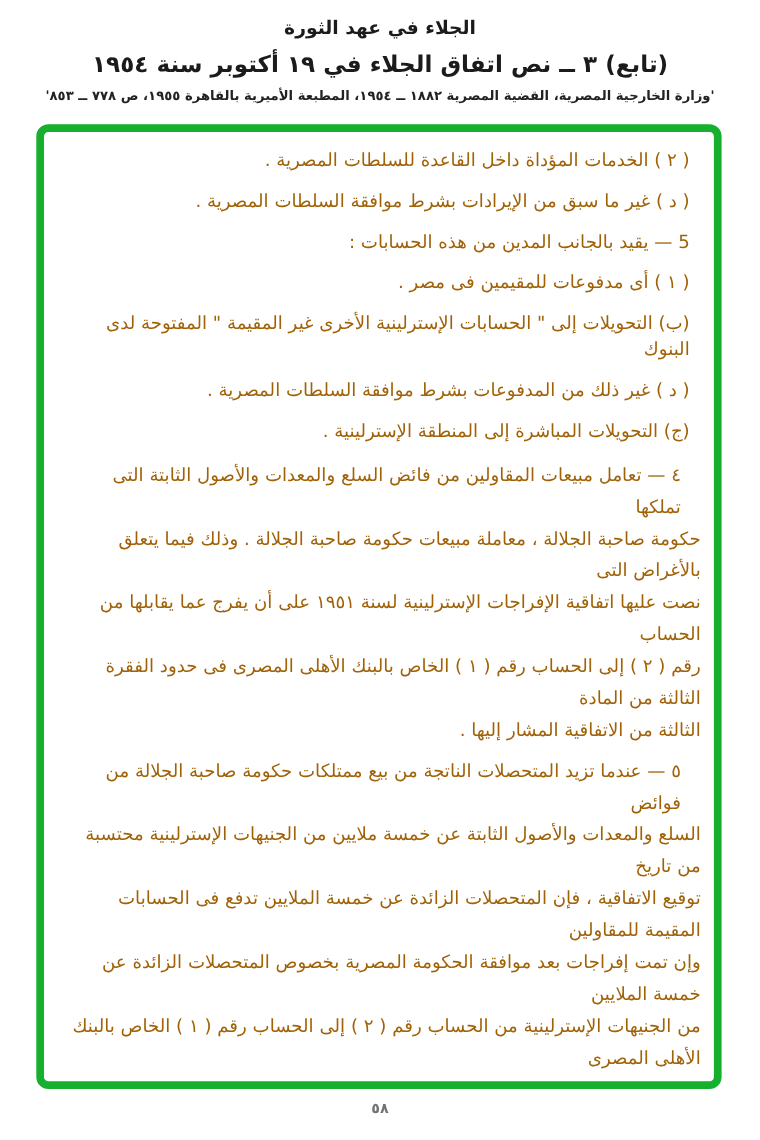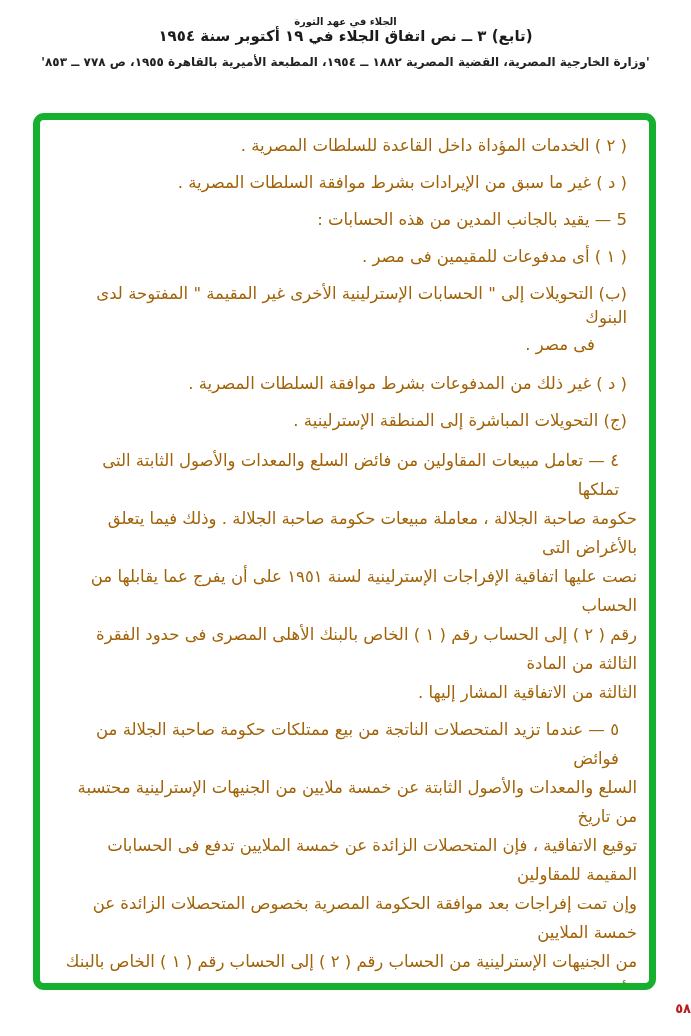--- a/index.html
+++ b/index.html
@@ -8,22 +8,22 @@
     background:#ffffff;
     font-family:"DejaVu Sans", sans-serif;
     color:#1b1b1b;
     position:relative;
     overflow:hidden;
   }
   .page { position:absolute; inset:0; }
 
   
   .header { position:absolute; top:16px; left:0; right:0; text-align:center; direction:rtl; }
-  .doc-title { font-size:10px; font-weight:bold; letter-spacing:0.2px; }
-  .doc-subtitle { font-size:15px; font-weight:bold; }
+  .doc-title { font-size:17px; font-weight:bold; letter-spacing:0.2px; }
+  .doc-subtitle { font-size:21px; font-weight:bold; margin-top:10px; }
   .doc-citation { font-size:12px; font-weight:bold; margin-top:10px; color:#222; }
 
   
   .green-box {
     position:absolute; left:33px; top:113px;
     width:623px; height:877px;
     box-sizing:border-box;
     border:7px solid #17b02e;
     border-radius:11px;
     background:transparent;
@@ -45,21 +45,21 @@
   .row .wrap { line-height:29px; padding-right:32px; }
   .clause-gap { margin-top:2px; }
   .para { margin-bottom:8px; }
   .para .ln { line-height:29px; }
   .para .ln.first { padding-right:18px; }
   .mt7 { margin-top:11px; }
 
   
   .footer {
     position:absolute; top:1001px; left:0; right:0;
-    text-align:right; font-size:13px; font-weight:bold; color:#b91c1c;
+    text-align:center; font-size:13px; font-weight:bold; color:#737373;
   }
 </style>
 </head>
 <body>
 
 <div class="page">
 
   <div class="header">
     <div class="doc-title">الجلاء في عهد الثورة</div>
     <div class="doc-subtitle">(تابع) ٣ ــ نص اتفاق الجلاء في ١٩ أكتوبر سنة ١٩٥٤</div>
@@ -73,21 +73,20 @@
     <div class="row">( ٢ ) الخدمات المؤداة داخل القاعدة للسلطات المصرية .</div>
 
     <div class="row">( د ) غير ما سبق من الإيرادات بشرط موافقة السلطات المصرية .</div>
 
     <div class="row clause-gap">5 — يقيد بالجانب المدين من هذه الحسابات :</div>
 
     <div class="row">( ١ ) أى مدفوعات للمقيمين فى مصر .</div>
 
     <div class="row">
       <div>(ب) التحويلات إلى " الحسابات الإسترلينية الأخرى غير المقيمة " المفتوحة لدى البنوك</div>
-      <div class="wrap">فى مصر .</div>
     </div>
 
     <div class="row">( د ) غير ذلك من المدفوعات بشرط موافقة السلطات المصرية .</div>
 
     <div class="row">(ج) التحويلات المباشرة إلى المنطقة الإسترلينية .</div>
 
     <div class="para mt7">
       <div class="ln first">٤ — تعامل مبيعات المقاولين من فائض السلع والمعدات والأصول الثابتة التى تملكها</div>
       <div class="ln">حكومة صاحبة الجلالة ، معاملة مبيعات حكومة صاحبة الجلالة . وذلك فيما يتعلق بالأغراض التى</div>
       <div class="ln">نصت عليها اتفاقية الإفراجات الإسترلينية لسنة ١٩٥١ على أن يفرج عما يقابلها من الحساب</div>

